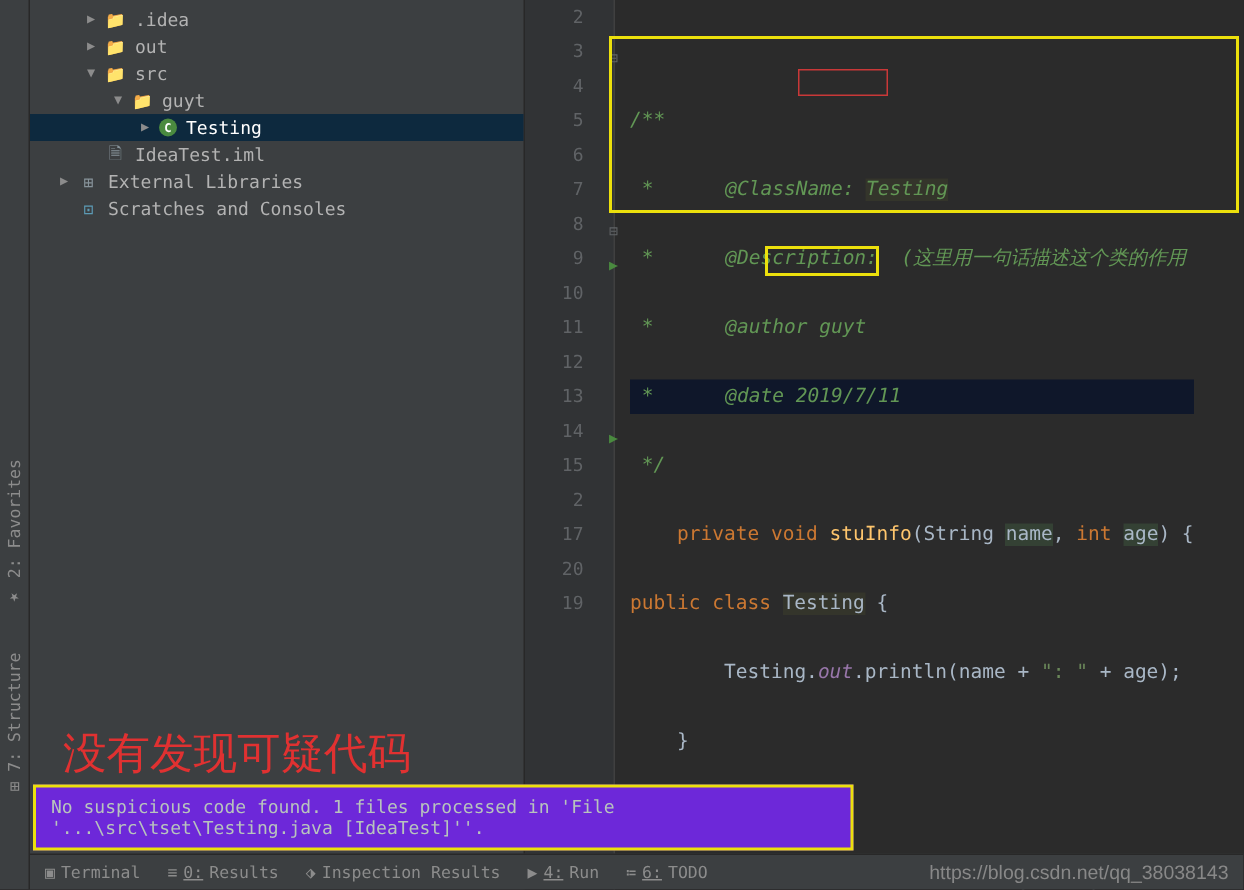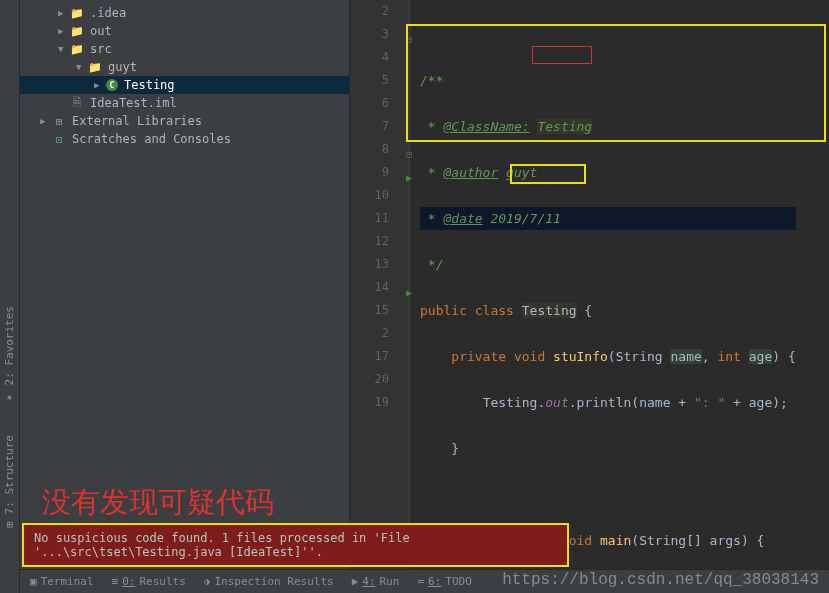--- a/index.html
+++ b/index.html
@@ -114,21 +114,21 @@
 }
 .code {
   padding-left: 10px;
   line-height: 23px;
   font-size: 13px;
   white-space: pre;
   position: relative;
 }
 .c-kw { color: #cc7832; }
 .c-doc { color: #629755; font-style: italic; }
-.c-tag { color: #629755; text-decoration: underline; font-style: italic; }
+.c-tag { color: #629755; font-style: italic; margin-left: 40px; }
 .c-str { color: #6a8759; }
 .c-method { color: #ffc66d; }
 .c-field { color: #9876aa; font-style: italic; }
 .c-ident { color: #a9b7c6; }
 .hl-class { background: #34352b; }
 .hl-usage { background: #344134; }
 .box-yellow {
   position: absolute;
   border: 2px solid #ece00c;
   pointer-events: none;
@@ -136,21 +136,21 @@
 .box-red {
   position: absolute;
   border: 1px solid #c93838;
   pointer-events: none;
 }
 .status-bar {
   position: absolute;
   bottom: 26px;
   left: 22px;
   right: 260px;
-  background: #7f1d1d;
+  background: #6d28d9;
   border: 2px solid #ece00c;
   padding: 6px 10px;
   color: #b8c4bd;
   font-size: 12px;
 }
 .annotation-text {
   position: absolute;
   left: 42px;
   bottom: 70px;
   color: #e03131;
@@ -177,22 +177,22 @@
   display: flex;
   align-items: center;
   gap: 4px;
 }
 .tool-item .u { text-decoration: underline; }
 .watermark {
   position: absolute;
   bottom: 4px;
   right: 10px;
   color: #888;
-  font-size: 16px;
-  font-family: Liberation Mono, monospace;
+  font-size: 13px;
+  font-family: Liberation Sans, sans-serif;
 }
 .cursor-line { background: #0f172a; }
 </style>
 </head>
 <body>
 
 <div class="container">
   <div class="left-rail">
     <div class="rail-item">★ <span>2: Favorites</span></div>
     <div class="rail-item">⊞ <span>7: Structure</span></div>
@@ -265,25 +265,26 @@
         <span class="run-mark" style="top:166px">▶</span>
         <span class="run-mark" style="top:281px">▶</span>
         <span class="fold-mark" style="top:28px">⊟</span>
         <span class="fold-mark" style="top:143px">⊟</span>
       </div>
     </div>
     <div class="code">
 <div> </div>
 <div><span class="c-doc">/**</span></div>
 <div><span class="c-doc"> * </span><span class="c-tag">@ClassName:</span><span class="c-doc"> </span><span class="c-doc hl-class">Testing</span></div>
+<div><span class="c-doc"> * </span><span class="c-tag">@Description:</span><span class="c-doc">  </span><span class="c-doc">(这里用一句话描述这个类的作用</span></div>
 <div><span class="c-doc"> * </span><span class="c-tag">@author</span><span class="c-doc"> </span><span class="c-doc">guyt</span></div>
 <div class="cursor-line"><span class="c-doc"> * </span><span class="c-tag">@date</span><span class="c-doc"> </span><span class="c-doc">2019/7/11</span></div>
 <div><span class="c-doc"> */</span></div>
+<div>    <span class="c-kw">private void</span> <span class="c-method">stuInfo</span>(<span>String</span> <span class="hl-usage">name</span><span>,</span> <span class="c-kw">int</span> <span class="hl-usage">age</span><span>) {</span></div>
 <div><span class="c-kw">public class</span> <span class="c-ident hl-class">Testing</span><span> {</span></div>
-<div>    <span class="c-kw">private void</span> <span class="c-method">stuInfo</span>(<span>String</span> <span class="hl-usage">name</span><span>,</span> <span class="c-kw">int</span> <span class="hl-usage">age</span><span>) {</span></div>
 <div>        <span>Testing.</span><span class="c-field">out</span><span>.println(name + </span><span class="c-str">": "</span><span> + age);</span></div>
 <div><span>    }</span></div>
 <div> </div>
 <div>    <span class="c-kw">public static void</span> <span class="c-method">main</span><span>(String[] args) {</span></div>
 
 
 
 
 
 

